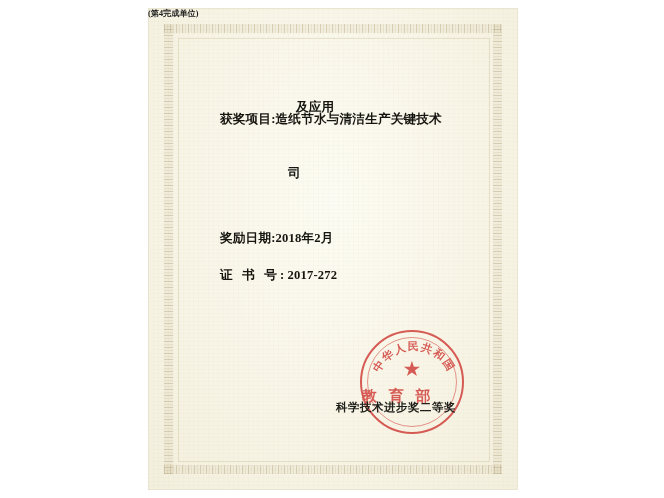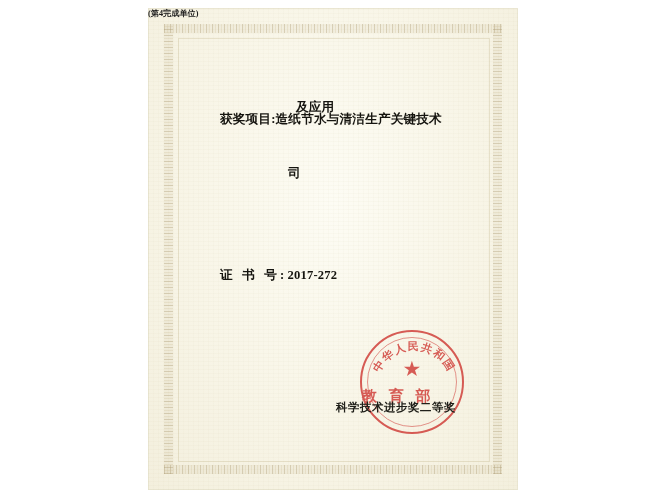--- a/index.html
+++ b/index.html
@@ -211,20 +211,23 @@
 
       <div class="line l-project">
         <span class="label">获奖项目:</span><span class="value">造纸节水与清洁生产关键技术</span>
       </div>
       <div class="line l-project-cont">及应用</div>
 
       <div class="line l-unit-cont">司</div>
       <div class="l-unit-note">(第4完成单位)</div>
 
 
+      <div class="line l-date">
+        <span class="label">奖励日期:</span><span class="value">2018年2月</span>
+      </div>
 
       <div class="line l-certno">
         <span class="label certno-label">证 书 号:</span><span class="value">2017-272</span>
       </div>
 
       <div class="seal">
         <div class="seal-inner-ring"></div>
         <svg class="seal-arc" viewBox="0 0 104 104">
           <defs>
             <path id="arcpath" d="M 14,56 A 38,38 0 0 1 90,56" fill="none"></path>

